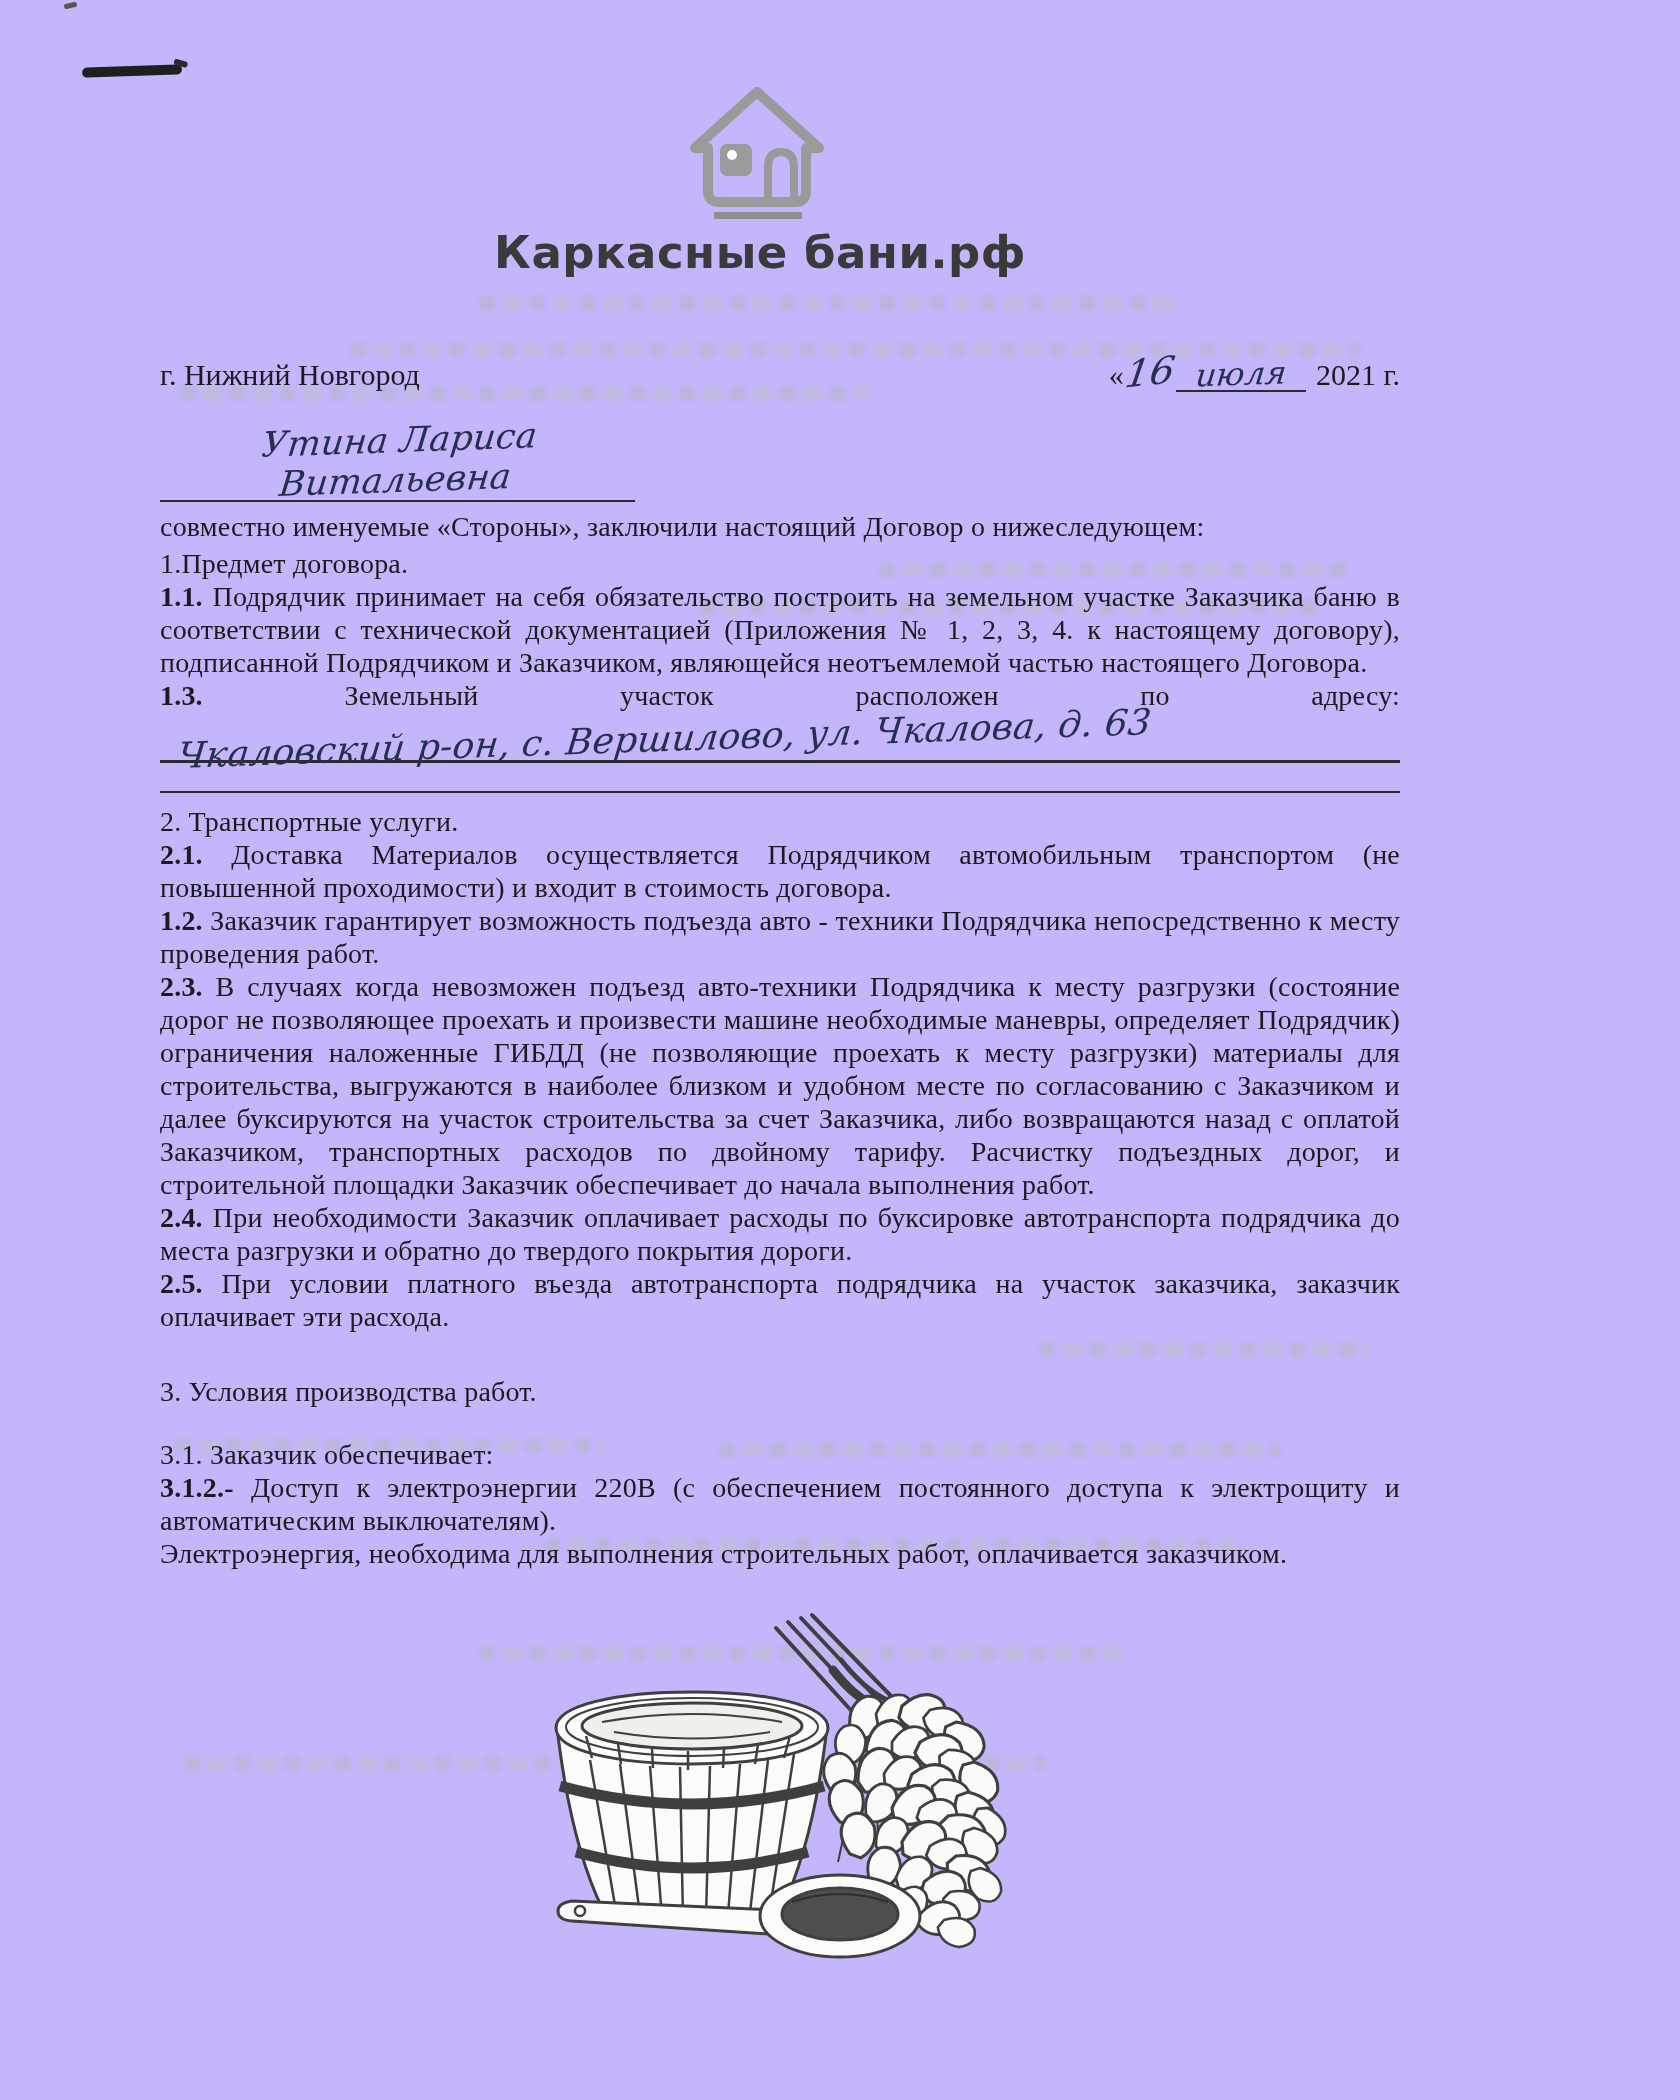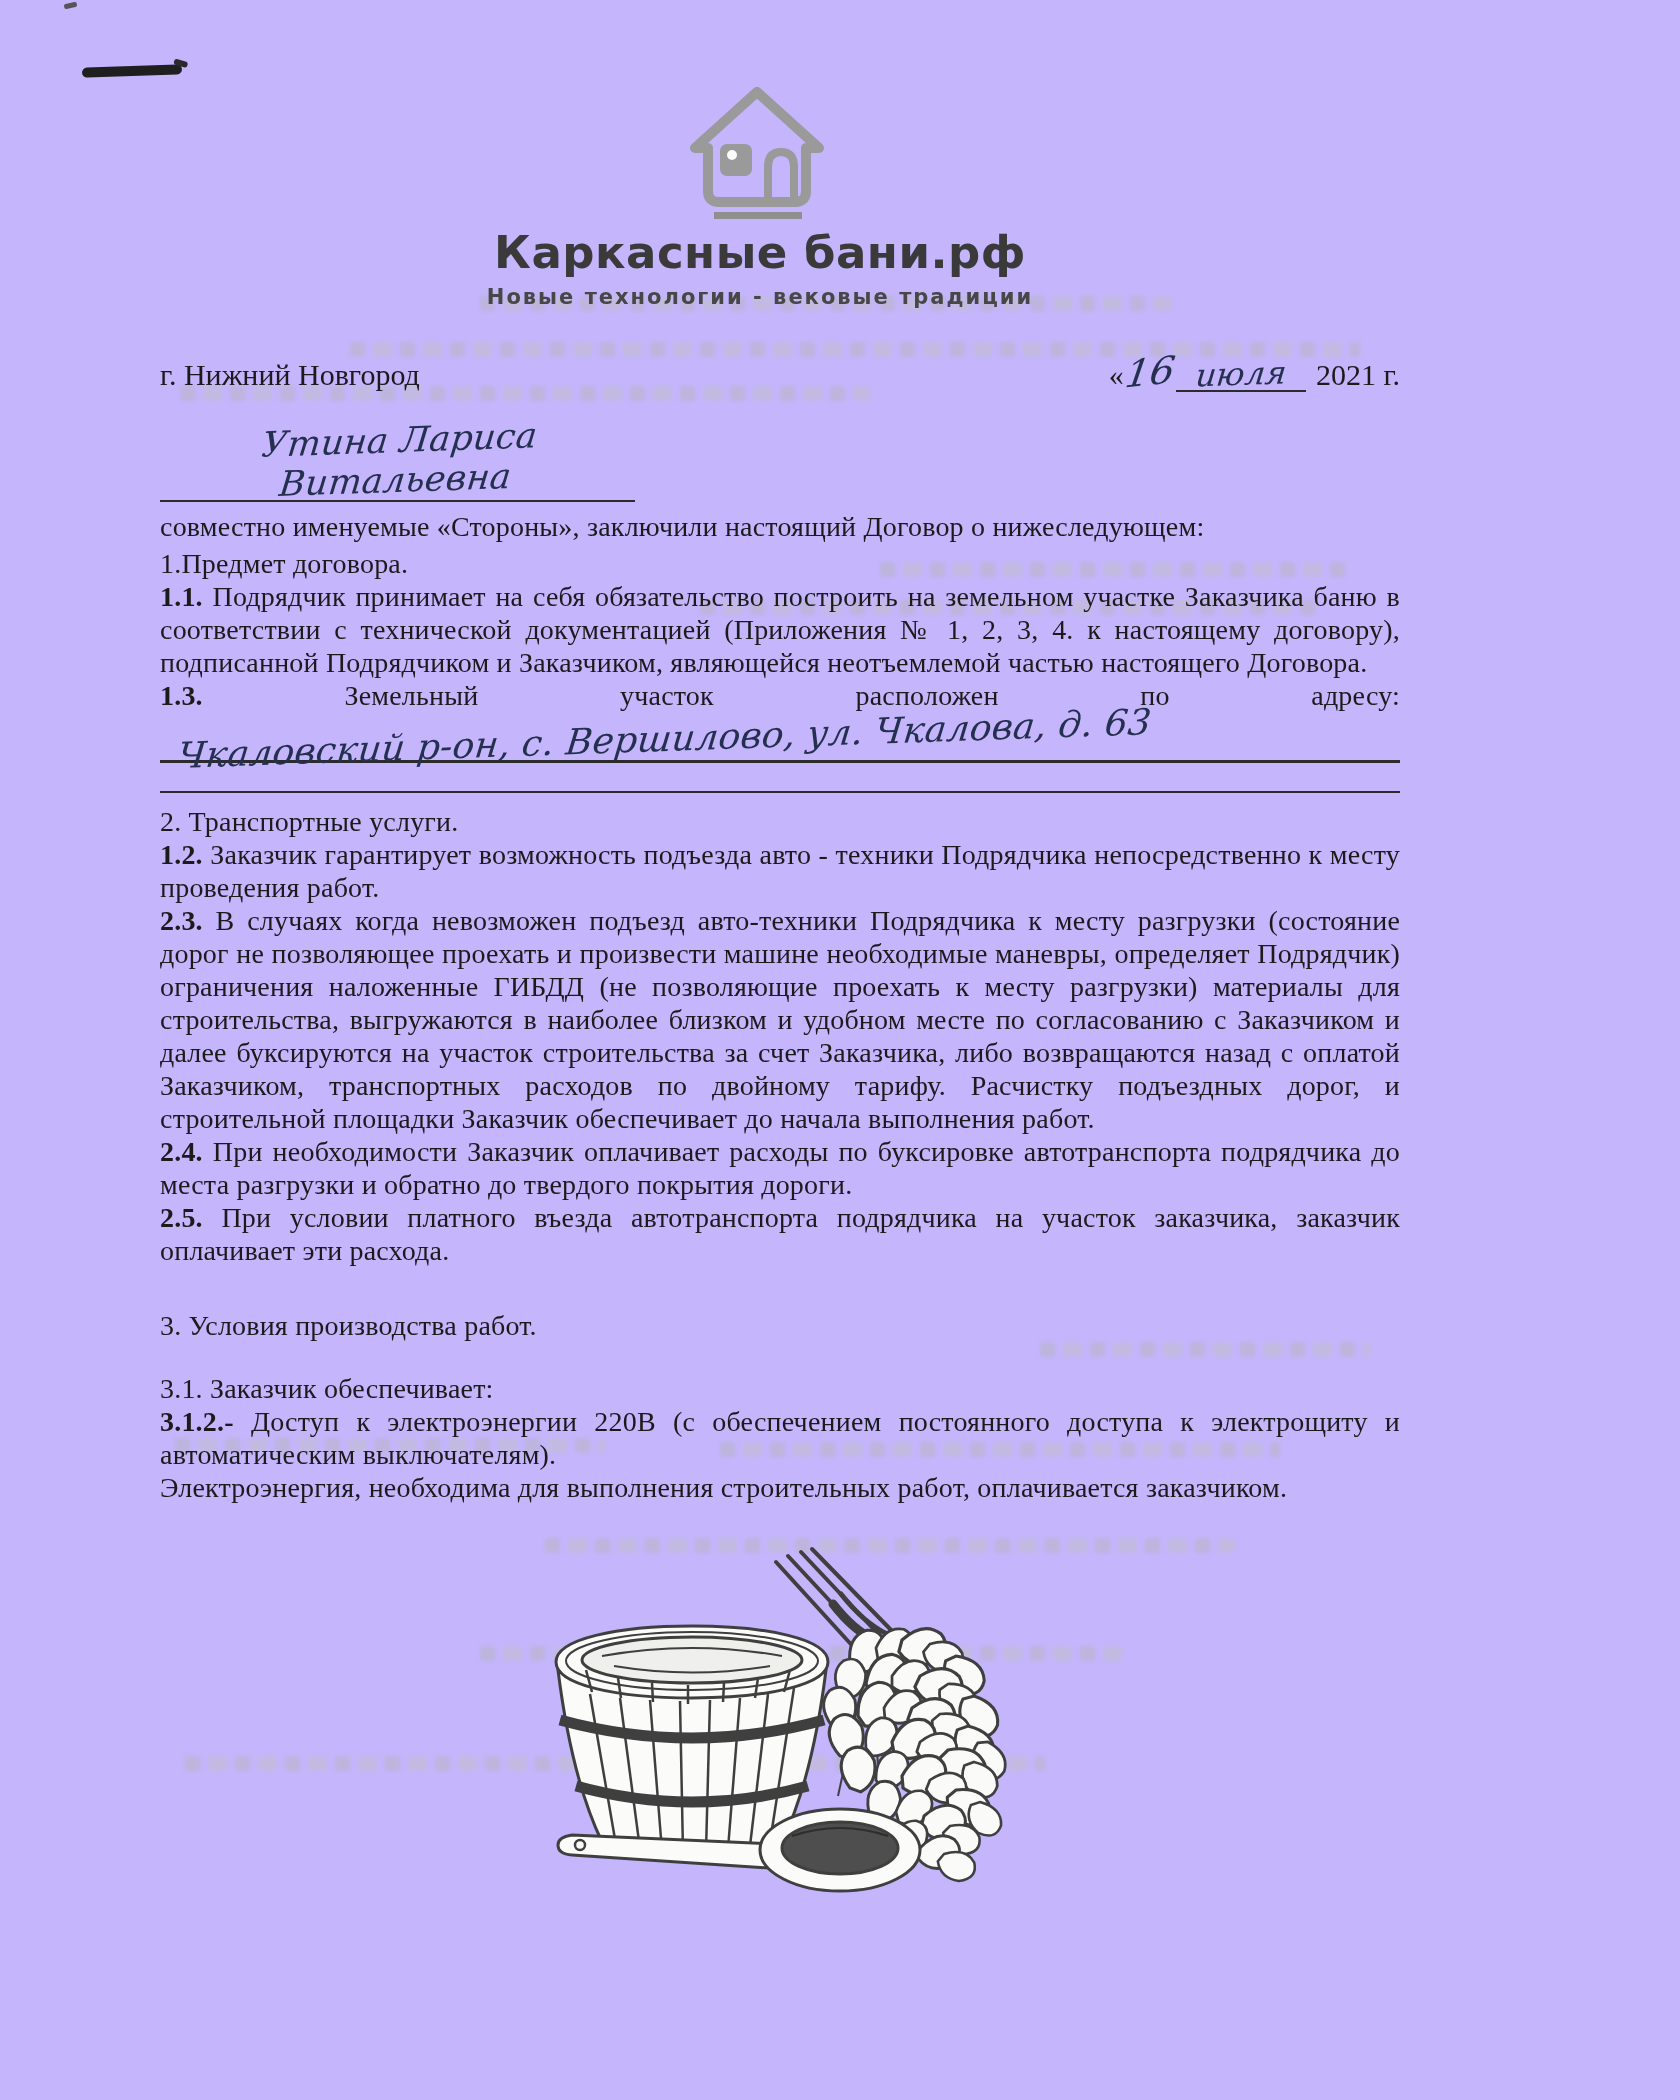--- a/index.html
+++ b/index.html
@@ -112,21 +112,20 @@
   <div class="logo-wrap">
     <svg width="150" height="142" viewBox="0 0 150 142">
       <path d="M75,10 L137,66 L124,66 L124,109 Q124,120 113,120 L37,120 Q26,120 26,109 L26,66 L13,66 Z" fill="none" stroke="#9a9a9a" stroke-width="10" stroke-linejoin="round" stroke-linecap="round"></path>
       <rect x="38" y="62" width="32" height="32" rx="7" fill="#9a9a9a"></rect>
       <circle cx="50" cy="73" r="5" fill="#fbfbf9"></circle>
       <path d="M86,120 V85 Q86,70 99,70 Q112,70 112,85 V120" fill="none" stroke="#9a9a9a" stroke-width="8" stroke-linecap="round"></path>
       <rect x="32" y="130" width="88" height="7" fill="#8f8f8f"></rect>
     </svg>
   </div>
   <div class="brand-title">Каркасные бани.рф</div>
-  <div class="brand-subtitle">Новые технологии - вековые традиции</div>
 
   <div class="city-row">
     <span>г. Нижний Новгород</span>
     <span class="date-part">
       <span>«</span>
       <span class="hw hw-day">16</span>
       <span class="hw-month-wrap"><span class="hw hw-month">июля</span></span>
       <span>2021 г.</span>
     </span>
   </div>
@@ -158,20 +157,21 @@
 
     <div class="addr-block">
       <div class="addr-line1">
         <span class="hw hw-address">Чкаловский р-он, с. Вершилово, ул. Чкалова, д. 63</span>
       </div>
       <div class="addr-line2"></div>
     </div>
 
     <p class="heading gap16">2. Транспортные услуги.</p>
 
+    <p class="para"><span class="plabel">2.1.</span> <span>Доставка Материалов осуществляется Подрядчиком автомобильным транспортом (не повышенной проходимости) и входит в стоимость договора.</span></p>
     <p class="para"><span class="plabel">1.2.</span> <span>Заказчик гарантирует возможность подъезда авто - техники Подрядчика непосредственно к месту проведения работ.</span></p>
     <p class="para"><span class="plabel">2.3.</span> <span>В случаях когда невозможен подъезд авто-техники Подрядчика к месту разгрузки (состояние дорог не позволяющее проехать и произвести машине необходимые маневры, определяет Подрядчик) ограничения наложенные ГИБДД (не позволяющие проехать к месту разгрузки) материалы для строительства, выгружаются в наиболее близком и удобном месте по согласованию с Заказчиком и далее буксируются на участок строительства за счет Заказчика, либо возвращаются назад с оплатой Заказчиком, транспортных расходов по двойному тарифу. Расчистку подъездных дорог, и строительной площадки Заказчик обеспечивает до начала выполнения работ.</span></p>
     <p class="para"><span class="plabel">2.4.</span> <span>При необходимости Заказчик оплачивает расходы по буксировке автотранспорта подрядчика до места разгрузки и обратно до твердого покрытия дороги.</span></p>
     <p class="para"><span class="plabel">2.5.</span> <span>При условии платного въезда автотранспорта подрядчика на участок заказчика, заказчик оплачивает эти расхода.</span></p>
 
     <p class="heading gap26">3. Условия производства работ.</p>
 
     <p class="heading gap30">3.1. Заказчик обеспечивает:</p>
 
     <p class="para"><span class="plabel">3.1.2.-</span> <span>Доступ к электроэнергии 220В (с обеспечением постоянного доступа к электрощиту и автоматическим выключателям).</span></p>

